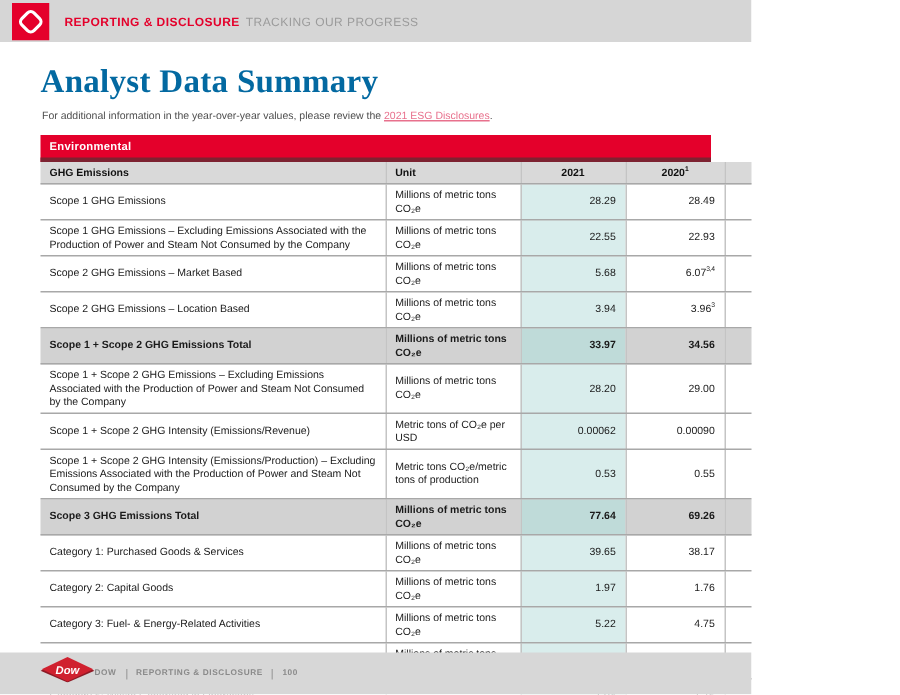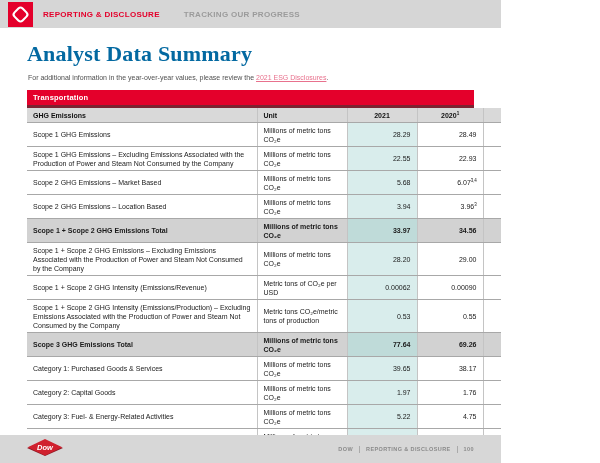--- a/index.html
+++ b/index.html
@@ -3,21 +3,21 @@
 <meta charset="utf-8">
 <style>
   html,body{margin:0;padding:0;background:#fff;}
   .page{width:501px;height:463px;position:relative;background:#fff;overflow:hidden;
         font-family:"Liberation Sans",sans-serif;color:#1a1a1a;}
 
   
   .topbar{height:28px;background:#d6d6d6;display:flex;align-items:center;}
   .logo-box{width:25px;height:25px;margin-left:8px;flex:0 0 auto;}
   .brand{color:#e4002b;font-weight:bold;font-size:8px;letter-spacing:.3px;margin-left:10px;}
-  .tagline{color:#9b9b9b;font-weight:bold;font-size:8px;letter-spacing:.3px;margin-left:24px;text-align:right;}
+  .tagline{color:#9b9b9b;font-weight:normal;font-size:8px;letter-spacing:.3px;margin-left:4px;text-align:right;}
 
   
   .content{padding:9px 27px 0 27px;}
   h1.title{font-family:"Liberation Serif",serif;font-weight:bold;color:#0369a1;
            font-size:22px;margin:4px 0 7px 0;letter-spacing:.2px;}
   .intro{font-size:7px;color:#4f4f4f;margin:0 0 9px 1px;}
   .intro a{color:#e8718d;text-decoration:underline;cursor:pointer;}
 
   .banner{background:#e4002b;color:#fff;font-weight:bold;font-size:7.5px;
           padding:3px 6px 3px 6px;border-bottom:3px solid #7d2231;letter-spacing:.2px;}
@@ -34,21 +34,21 @@
   table.data thead th.yr{text-align:center;}
   td.num{text-align:right;}
   th.hl,td.hl{background:#d9edec;border-left:1px solid #8ecfcb;border-right:1px solid #8ecfcb;}
   thead th.hl{background:#b7dedd;}
   tr.total td{background:#d2d2d2;font-weight:bold;}
   tr.total td.hl{background:#bfdbd9;}
   table.data sup{font-size:4.5px;vertical-align:super;line-height:0;letter-spacing:-.2px;}
 
   
   .footer{position:absolute;left:0;right:0;bottom:0;height:28px;background:#d7d7d7;
-          display:flex;align-items:center;justify-content:space-between;padding:0 27px;}
+          display:flex;align-items:center;justify-content:flex-start;padding:0 27px;}
   .footer-meta{display:flex;align-items:center;gap:6px;font-size:5.5px;color:#8a8a8a;
                font-weight:bold;letter-spacing:.4px;}
   .sep{width:1px;height:7px;background:#aaa;display:inline-block;}
 </style>
 </head>
 <body>
 
 <div class="page">
 
   <div class="topbar">
@@ -60,21 +60,21 @@
     </div>
     <span class="brand">REPORTING &amp; DISCLOSURE</span>
     <span class="tagline">TRACKING OUR PROGRESS</span>
   </div>
 
   <div class="content">
     <h1 class="title">Analyst Data Summary</h1>
 
     <div class="intro"><span>For additional information in the year-over-year values, please review the </span><a>2021 ESG Disclosures</a><span>.</span></div>
 
-    <div class="banner">Transportation</div>
+    <div class="banner">Environmental</div>
 
     <table class="data">
       <colgroup>
         <col class="c-label">
           <col class="c-unit">
           <col class="c-y1">
           <col class="c-y2">
           <col class="c-y3">
       </colgroup>
     <thead>

